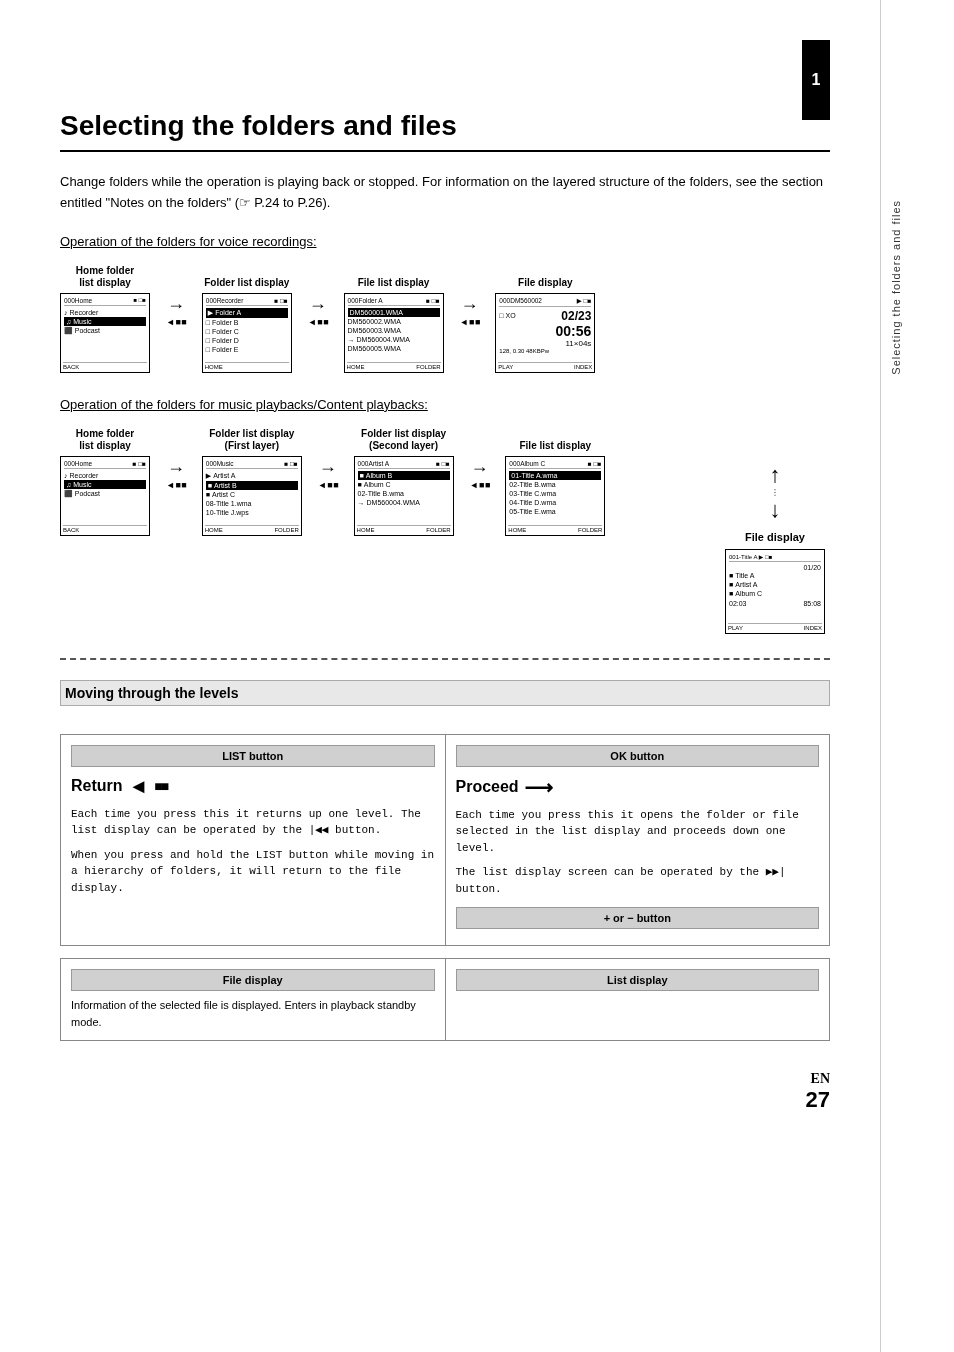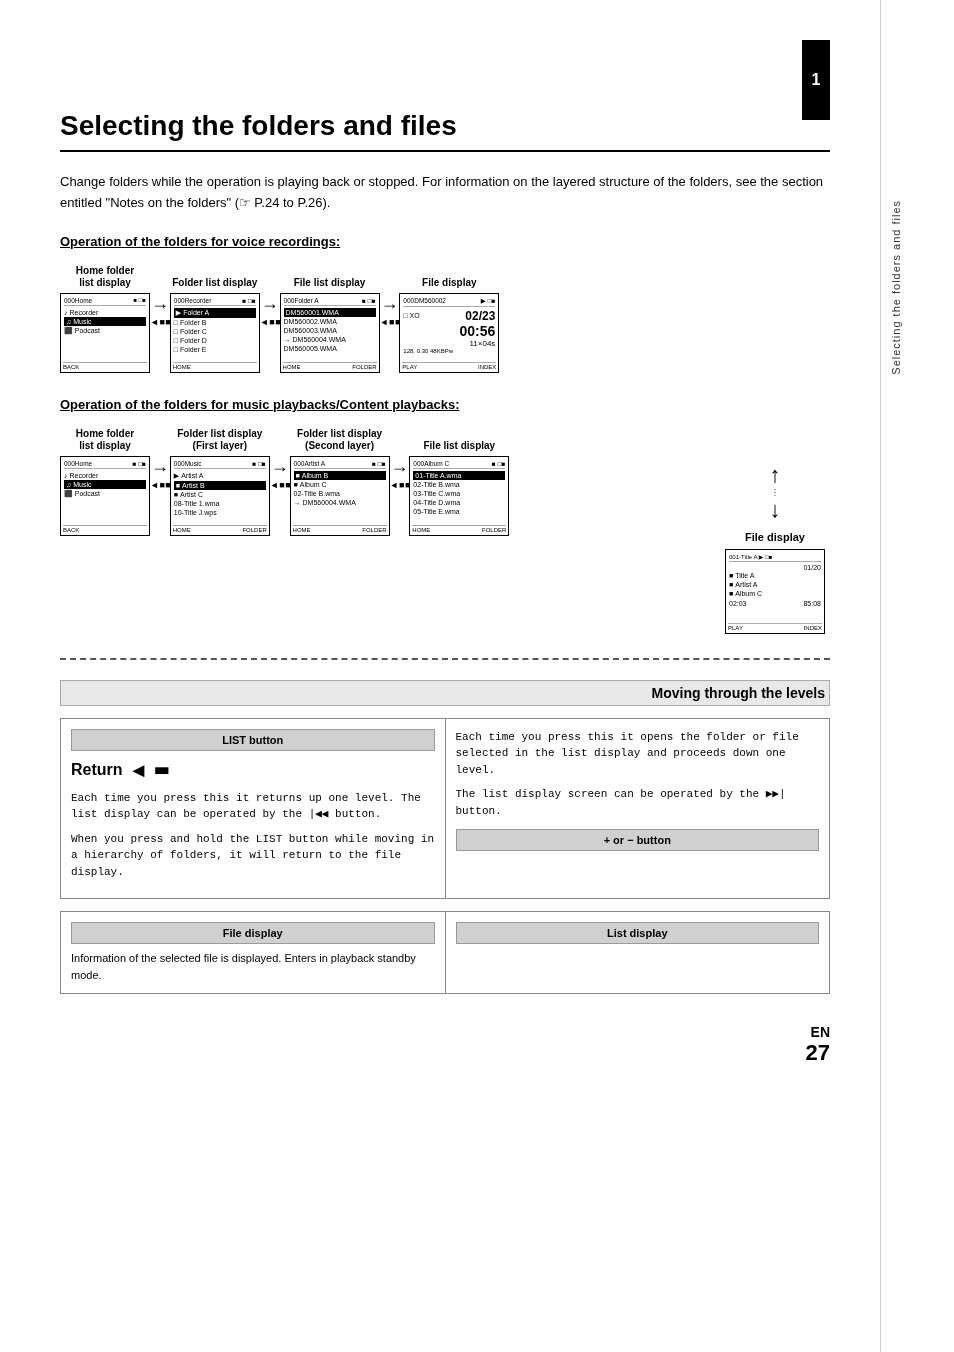--- a/index.html
+++ b/index.html
@@ -54,33 +54,33 @@
     }
 
     .intro-text {
       font-size: 13px;
       line-height: 1.6;
       margin-bottom: 20px;
     }
 
     .section-heading {
       font-size: 13px;
-      font-weight: bold;
+      font-weight: normal;
       text-decoration: underline;
       margin-bottom: 12px;
     }
 
     .diagram-section {
       margin-bottom: 24px;
     }
 
     .screen-flow {
       display: flex;
       align-items: flex-start;
-      gap: 0;
+      gap: 16px;
       margin-bottom: 16px;
     }
 
     .screen-unit {
       display: flex;
       flex-direction: column;
       align-items: center;
     }
 
     .screen-label {
@@ -156,24 +156,24 @@
       border-top: 2px dashed #555;
       margin: 20px 0;
     }
 
     .moving-section {
       display: flex;
       gap: 0;
     }
 
     .moving-title {
-      text-align: right;
+      text-align: left;
       font-size: 14px;
       font-weight: bold;
-      margin-bottom: 12px;
+      margin-bottom: 28px;
       background: #e8e8e8;
       padding: 4px;
       border: 1px solid #aaa;
     }
 
     .moving-left {
       flex: 1;
       border: 1.5px solid #888;
       padding: 10px;
       margin-right: -1px;
@@ -261,20 +261,21 @@
       font-size: 11px;
       font-weight: bold;
       margin-bottom: 6px;
     }
 
     .en-badge {
       font-size: 14px;
       font-weight: bold;
       text-align: right;
       margin-top: 2px;
+      font-family: Liberation Serif, serif;
     }
 
     .page-num {
       font-size: 22px;
       font-weight: bold;
       text-align: right;
     }
 
     .right-side-panel {
       display: flex;
@@ -616,20 +617,25 @@
           <div class="action-label">
             <span>Return</span>
             <span style="font-size:20px;">◄</span>
             <span style="font-size:14px; letter-spacing:-2px;">■■</span>
           </div>
           <div class="action-text-body">Each time you press this it returns up one level. The list display can be operated by the |◀◀ button.</div>
           <div class="action-text-body">When you press and hold the LIST button while moving in a hierarchy of folders, it will return to the file display.</div>
         </div>
 
         <div class="moving-right">
+          <div class="button-label-box">OK button</div>
+          <div class="action-label">
+            <span>Proceed</span>
+            <span style="font-size:20px;">⟶</span>
+          </div>
           <div class="action-text-body">Each time you press this it opens the folder or file selected in the list display and proceeds down one level.</div>
           <div class="action-text-body">The list display screen can be operated by the ▶▶| button.</div>
 
           <div class="plus-minus-box">+ or − button</div>
         </div>
       </div>
 
       <div class="bottom-boxes">
         <div class="bottom-box">
           <div class="bottom-box-title">File display</div>

